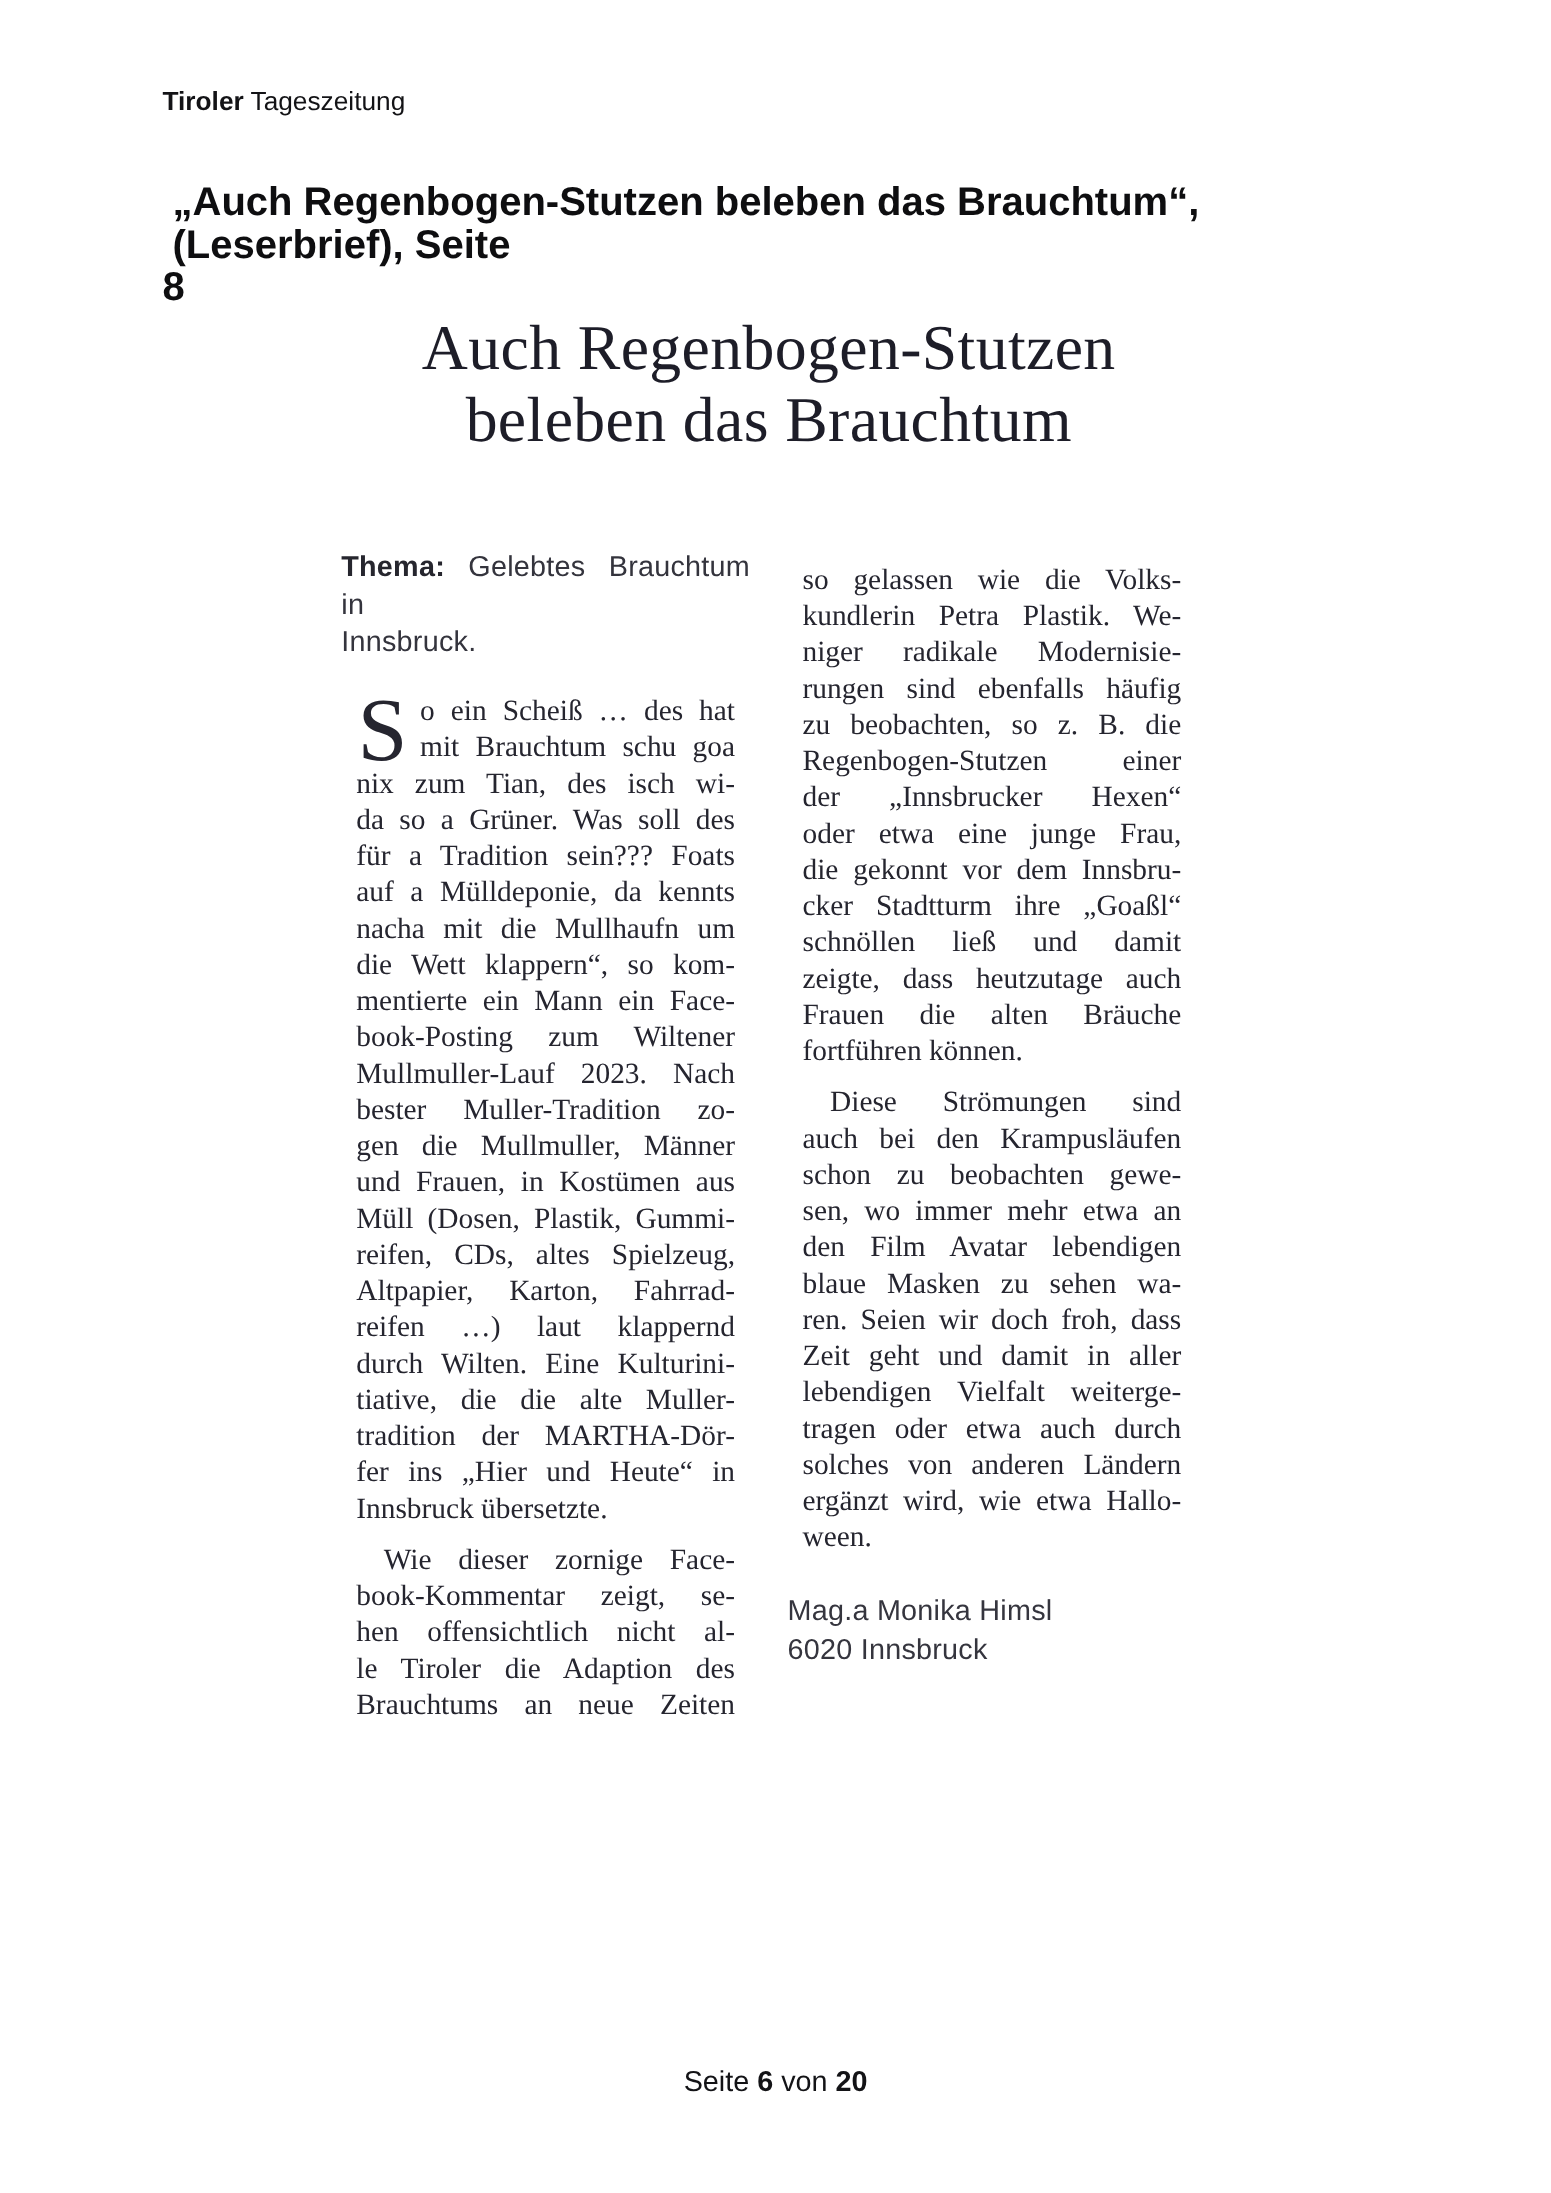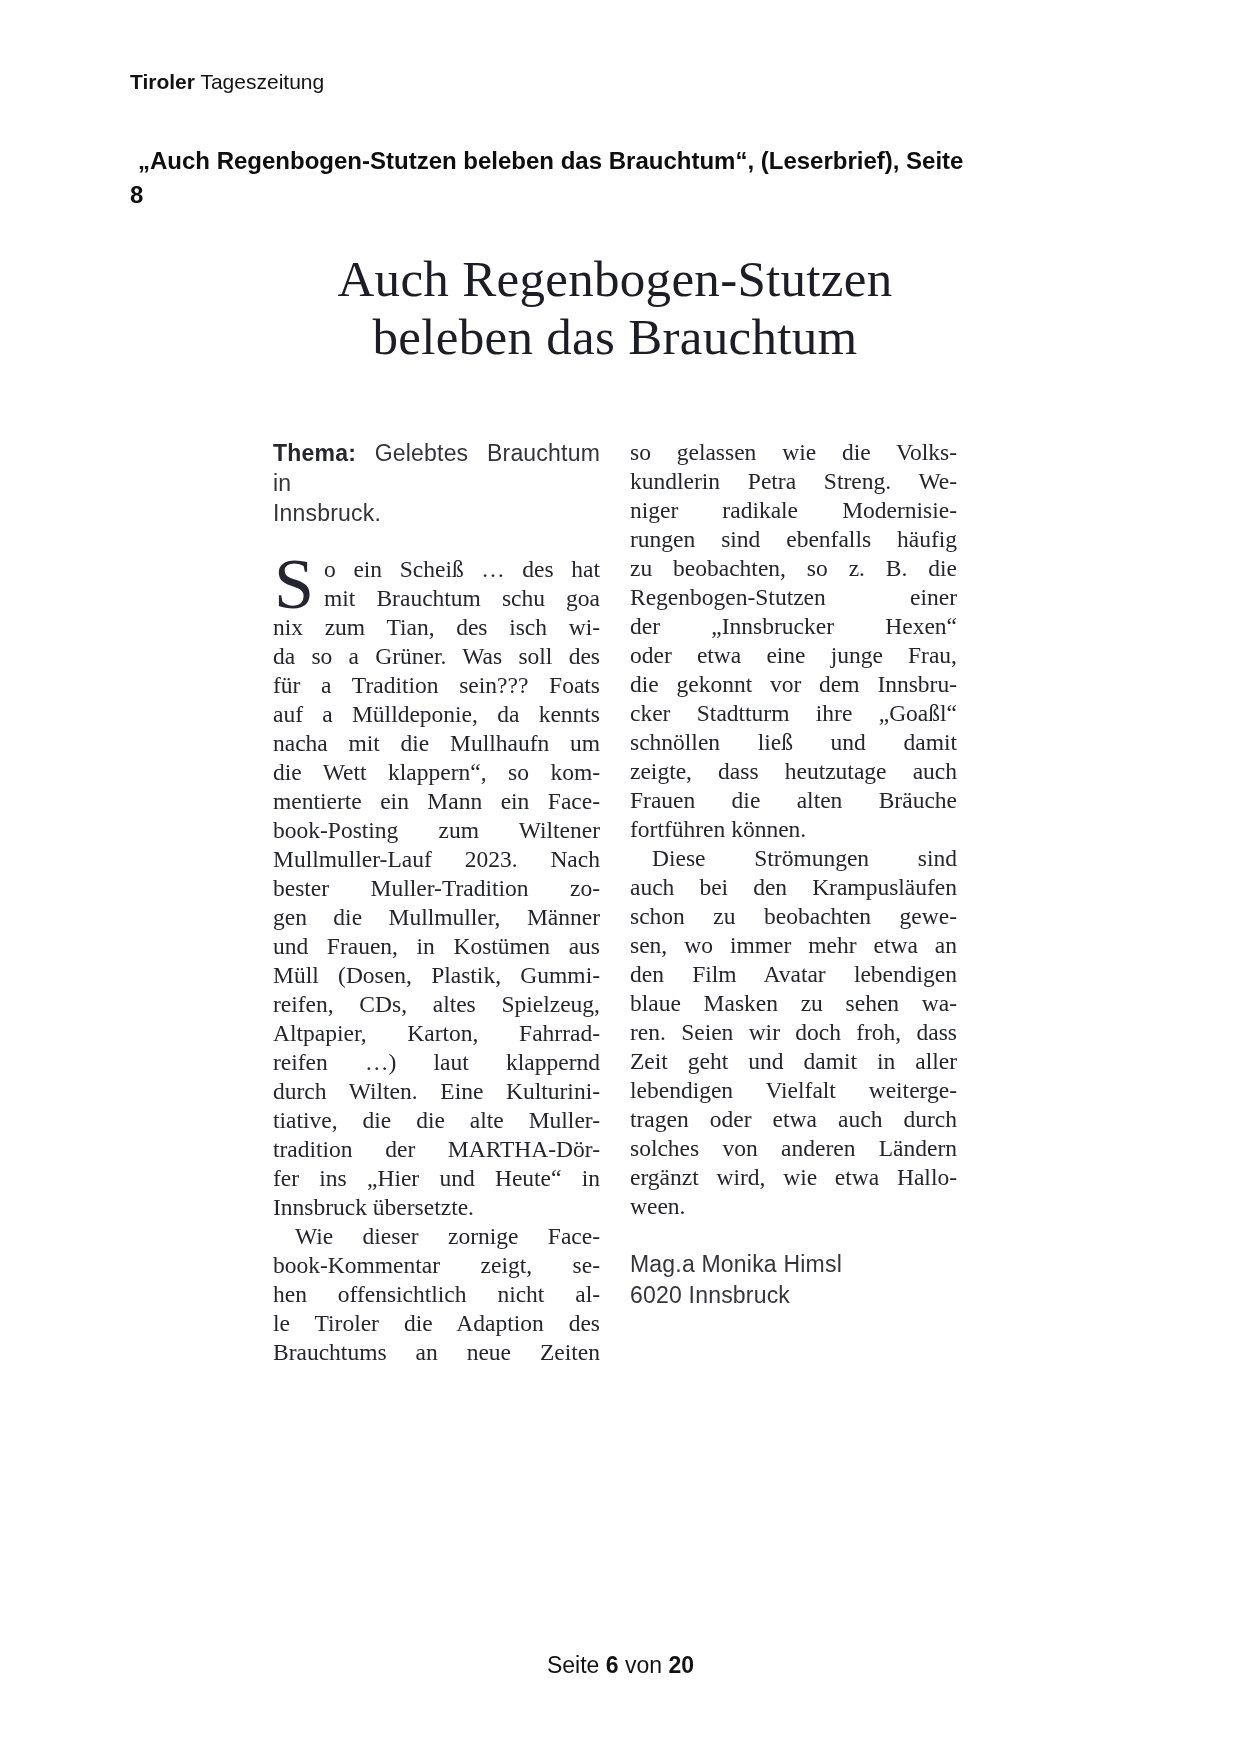--- a/index.html
+++ b/index.html
@@ -9,38 +9,38 @@
     -webkit-font-smoothing:antialiased;
   }
   .page{position:absolute;inset:0;background:#ffffff;overflow:hidden;padding-left:18px;}
 
   
   .masthead{position:absolute;left:130px;top:70px;font-size:21px;color:#131316;}
   .masthead b{font-weight:bold;}
 
   
   .subject{position:absolute;left:130px;top:144px;width:920px;
-    font-weight:bold;font-size:24px;line-height:34px;color:#0e0e10;}
+    font-weight:bold;font-size:32px;line-height:34px;color:#0e0e10;}
   .subject .s1{padding-left:8px;}
 
   
   .headline{position:absolute;left:273px;top:250px;width:684px;text-align:center;
     font-family:"Liberation Serif",serif;font-weight:400;font-size:51px;line-height:58px;
     color:#1d1d28;letter-spacing:.3px;}
 
   
   .cols{position:absolute;left:273px;top:438px;width:684px;display:flex;gap:30px;}
   .col{width:327px;font-family:"Liberation Serif",serif;font-size:23.5px;line-height:29px;color:#25252f;}
 
   .lead{font-family:"Liberation Sans",sans-serif;font-size:23px;line-height:30px;
     color:#34343d;margin-bottom:27px;letter-spacing:.2px;}
   .lead .lead-l1{text-align:justify;text-align-last:justify;}
   .lead b{color:#26262e;}
 
-  .para{margin:0;}
+  .para{margin:12px;}
   .line{text-align:justify;text-align-last:justify;}
   .line.end{text-align-last:left;}
   .line.indent{text-indent:22px;}
 
   .dropcap{float:left;font-family:"Liberation Serif",serif;font-size:72px;line-height:54px;
     height:56px;padding:2px 10px 0 1px;color:#25252f;}
 
   .signature{margin-top:28px;font-family:"Liberation Sans",sans-serif;
     font-size:23px;line-height:31px;color:#35353e;letter-spacing:.2px;}
 
@@ -110,21 +110,21 @@
             <div class="line">le Tiroler die Adaption des</div>
             <div class="line">Brauchtums an neue Zeiten</div>
           </div>
         </div>
     </div>
 
     <div class="col">
       <div>
           <div class="para">
             <div class="line">so gelassen wie die Volks-</div>
-            <div class="line">kundlerin Petra Streng. We-</div>
+            <div class="line">kundlerin Petra Plastik. We-</div>
             <div class="line">niger radikale Modernisie-</div>
             <div class="line">rungen sind ebenfalls häufig</div>
             <div class="line">zu beobachten, so z. B. die</div>
             <div class="line">Regenbogen-Stutzen einer</div>
             <div class="line">der „Innsbrucker Hexen“</div>
             <div class="line">oder etwa eine junge Frau,</div>
             <div class="line">die gekonnt vor dem Innsbru-</div>
             <div class="line">cker Stadtturm ihre „Goaßl“</div>
             <div class="line">schnöllen ließ und damit</div>
             <div class="line">zeigte, dass heutzutage auch</div>

